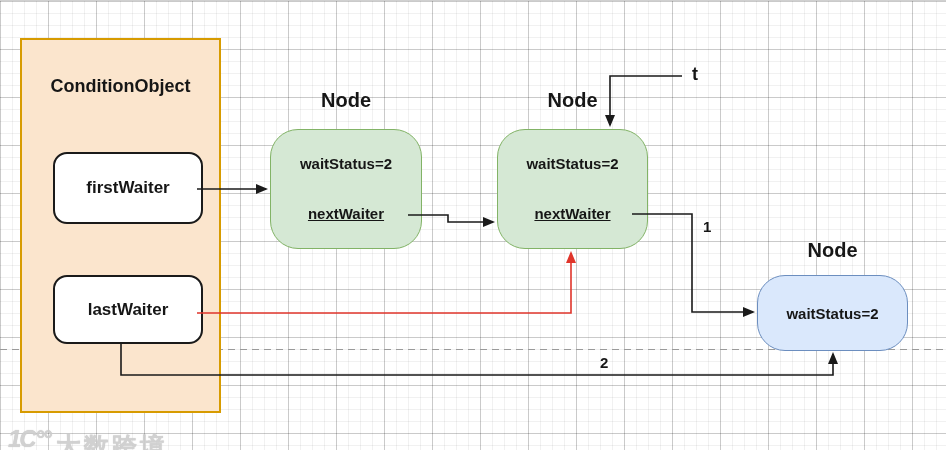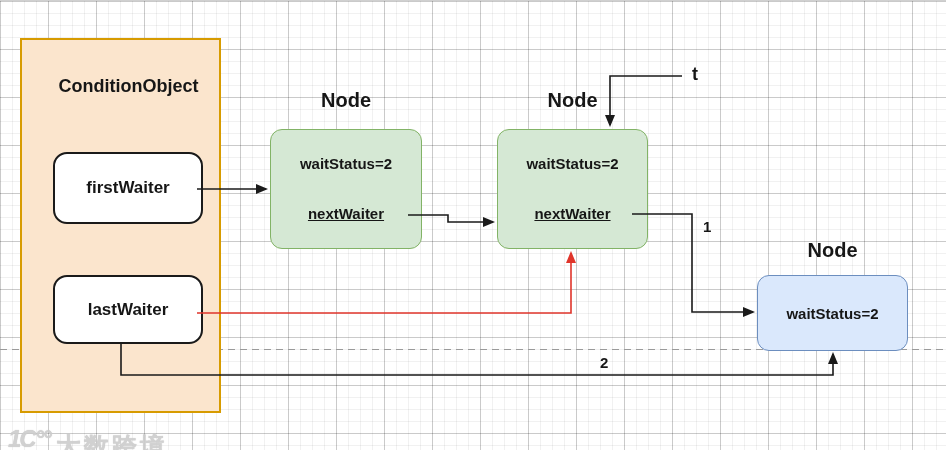--- a/index.html
+++ b/index.html
@@ -24,37 +24,37 @@
     background: repeating-linear-gradient(to right, #9a9a9a 0 7px, transparent 7px 12px);
     z-index: 1;
   }
 
   .container-box {
     position: absolute; left: 20px; top: 37px; width: 201px; height: 375px;
     background: #FBE5CD; border: 2px solid #D79B00;
     z-index: 2;
   }
   .container-title {
-    position: absolute; left: 8px; top: 36px; width: 100%;
+    position: absolute; left: 0; top: 36px; width: 100%;
     text-align: center; font-size: 18px; font-weight: bold; color: #161616;
   }
 
   .field-box {
     position: absolute; width: 150px; height: 72px;
     background: #ffffff; border: 2px solid #1a1a1a; border-radius: 14px;
     display: flex; align-items: center; justify-content: center;
     font-size: 17px; font-weight: bold; color: #161616;
     z-index: 3;
     margin-left: 6px;
   }
   .field-first { left: 47px; top: 151px; }
   .field-last  { left: 47px; top: 274px; height: 69px; }
 
   .node {
-    position: absolute; border-radius: 12px; z-index: 2;
+    position: absolute; border-radius: 28px; z-index: 2;
   }
   .node-green { background: #D5E8D4; border: 1.5px solid #82B366; }
   .node-blue  { background: #DAE8FC; border: 1.5px solid #6C8EBF; }
   .node-1 { left: 270px; top: 128px; width: 152px; height: 120px; }
   .node-2 { left: 497px; top: 128px; width: 151px; height: 120px; }
   .node-3 { left: 757px; top: 274px; width: 151px; height: 76px;
             display: flex; align-items: center; justify-content: center; }
 
   .node-title {
     position: absolute; text-align: center;

